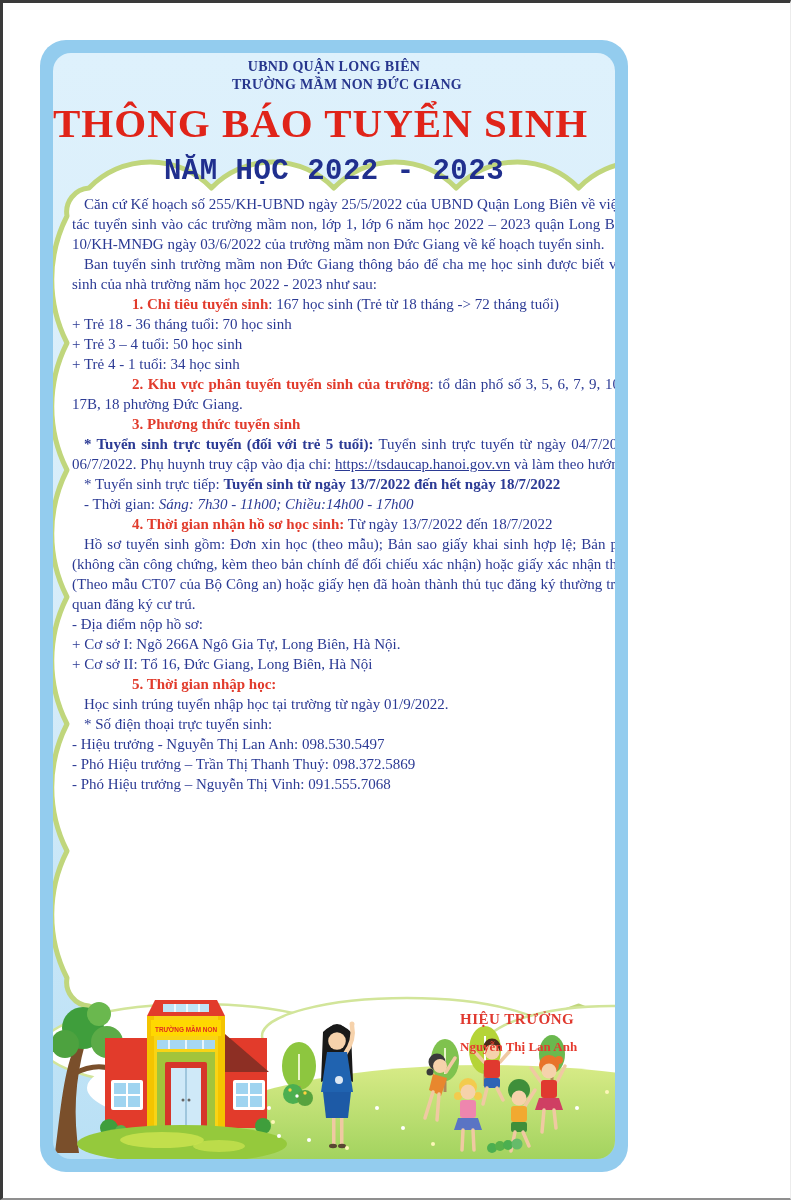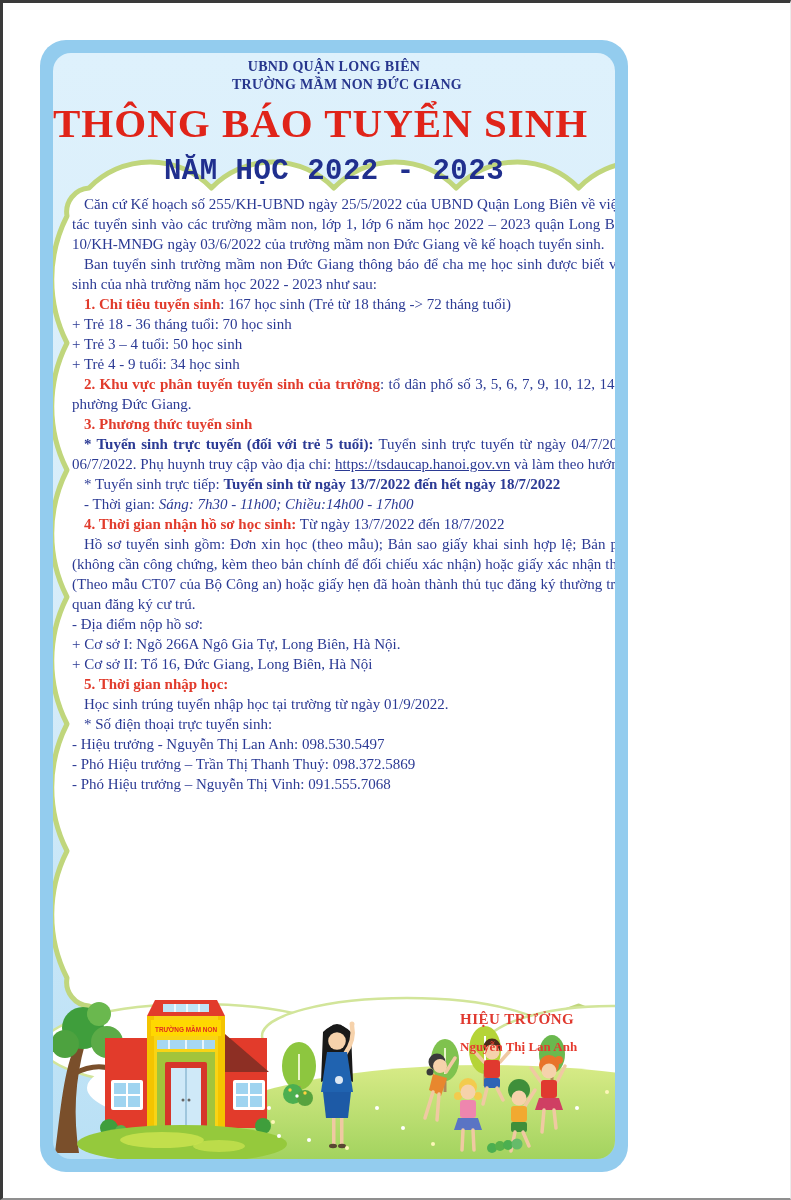--- a/index.html
+++ b/index.html
@@ -16,21 +16,21 @@
        font-weight:bold;font-size:14px;letter-spacing:.3px;z-index:3;}
   .hdr1{top:6px;} .hdr2{top:24px;padding-left:13px;}
   .poster-title{position:absolute;left:0;top:46px;width:100%;
        color:#e02419;font-weight:bold;font-size:41px;letter-spacing:1px;z-index:3;}
   .poster-subtitle{position:absolute;left:0;top:102px;width:100%;text-align:center;
        color:#202f8e;font-weight:bold;font-size:29px;letter-spacing:.5px;z-index:3;font-family:Liberation Mono, monospace;}
   .cloud-svg{position:absolute;left:0;top:95px;width:684px;height:880px;z-index:1;}
   .content{position:absolute;left:19px;top:141px;width:645px;z-index:3;}
   .t{font-size:15px;line-height:20px;color:#2b3a94;text-align:justify;margin:0;}
   .ind{text-indent:12px;}
-  .red{color:#e13b2c;font-weight:bold;}
+  .red{color:#e13b2c;font-weight:bold;margin-left:48px;}
   .b{font-weight:bold;}
   .i{font-style:italic;}
   .link{text-decoration:underline;}
   .scene-svg{position:absolute;left:-6px;top:935px;width:700px;height:171px;z-index:2;}
   .sig{position:absolute;width:210px;text-align:left;font-weight:bold;z-index:4;}
   .sig-role{left:407px;top:958px;font-size:15px;color:#e0392f;letter-spacing:.5px;}
   .sig-name{left:407px;top:986px;font-size:13px;color:#e53a2e;}
 </style>
 </head>
 <body>
@@ -57,21 +57,21 @@
       <div class="poster-title">THÔNG BÁO TUYỂN SINH</div>
       <div class="poster-subtitle">NĂM HỌC 2022 - 2023</div>
 
       <div class="content">
         <p class="t ind">Căn cứ Kế hoạch số 255/KH-UBND ngày 25/5/2022 của UBND Quận Long Biên về việc thực hiện công tác tuyển sinh vào các trường mầm non, lớp 1, lớp 6 năm học 2022 – 2023 quận Long Biên, Kế hoạch số 10/KH-MNĐG ngày 03/6/2022 của trường mầm non Đức Giang về kế hoạch tuyển sinh.</p>
         <p class="t ind">Ban tuyển sinh trường mầm non Đức Giang thông báo để cha mẹ học sinh được biết về công tác tuyển sinh của nhà trường năm học 2022 - 2023 như sau:</p>
 
         <p class="t ind"><span class="red">1. Chỉ tiêu tuyển sinh</span><span>: 167 học sinh (Trẻ từ 18 tháng -&gt; 72 tháng tuổi)</span></p>
         <div class="t">+ Trẻ 18 - 36 tháng tuổi: 70 học sinh</div>
         <div class="t">+ Trẻ 3 – 4 tuổi: 50 học sinh</div>
-        <div class="t">+ Trẻ 4 - 9 tuổi: 34 học sinh</div>
+        <div class="t">+ Trẻ 4 - 1 tuổi: 34 học sinh</div>
 
         <p class="t ind"><span class="red">2. Khu vực phân tuyến tuyển sinh của trường</span><span>: tổ dân phố số  3, 5, 6, 7, 9, 10, 12, 14, 15, 16, 17B, 18 phường Đức Giang.</span></p>
 
         <p class="t ind"><span class="red">3. Phương thức tuyển sinh</span></p>
         <p class="t ind"><span class="b">* Tuyển sinh trực tuyến (đối với trẻ 5 tuổi):</span><span> Tuyển sinh trực tuyến từ ngày 04/7/2022 đến hết ngày 06/7/2022. Phụ huynh truy cập vào địa chỉ: </span><span class="link">https://tsdaucap.hanoi.gov.vn</span><span> và làm theo hướng dẫn.</span></p>
         <p class="t ind"><span>* Tuyển sinh trực tiếp: </span><span class="b">Tuyển sinh từ ngày 13/7/2022 đến hết ngày 18/7/2022</span></p>
         <p class="t ind"><span>- Thời gian: </span><span class="i">Sáng: 7h30 - 11h00; Chiều:14h00 - 17h00</span></p>
 
         <p class="t ind"><span class="red">4. Thời gian nhận hồ sơ học sinh:</span><span> Từ ngày 13/7/2022 đến 18/7/2022</span></p>
         <p class="t ind">Hồ sơ tuyển sinh gồm: Đơn xin học (theo mẫu); Bản sao giấy khai sinh hợp lệ; Bản photo sổ hộ khẩu (không cần công chứng, kèm theo bản chính để đối chiếu xác nhận) hoặc giấy xác nhận thông tin về cư trú (Theo mẫu CT07 của Bộ Công an) hoặc giấy hẹn đã hoàn thành thủ tục đăng ký thường trú, tạm trú của cơ quan đăng ký cư trú.</p>

